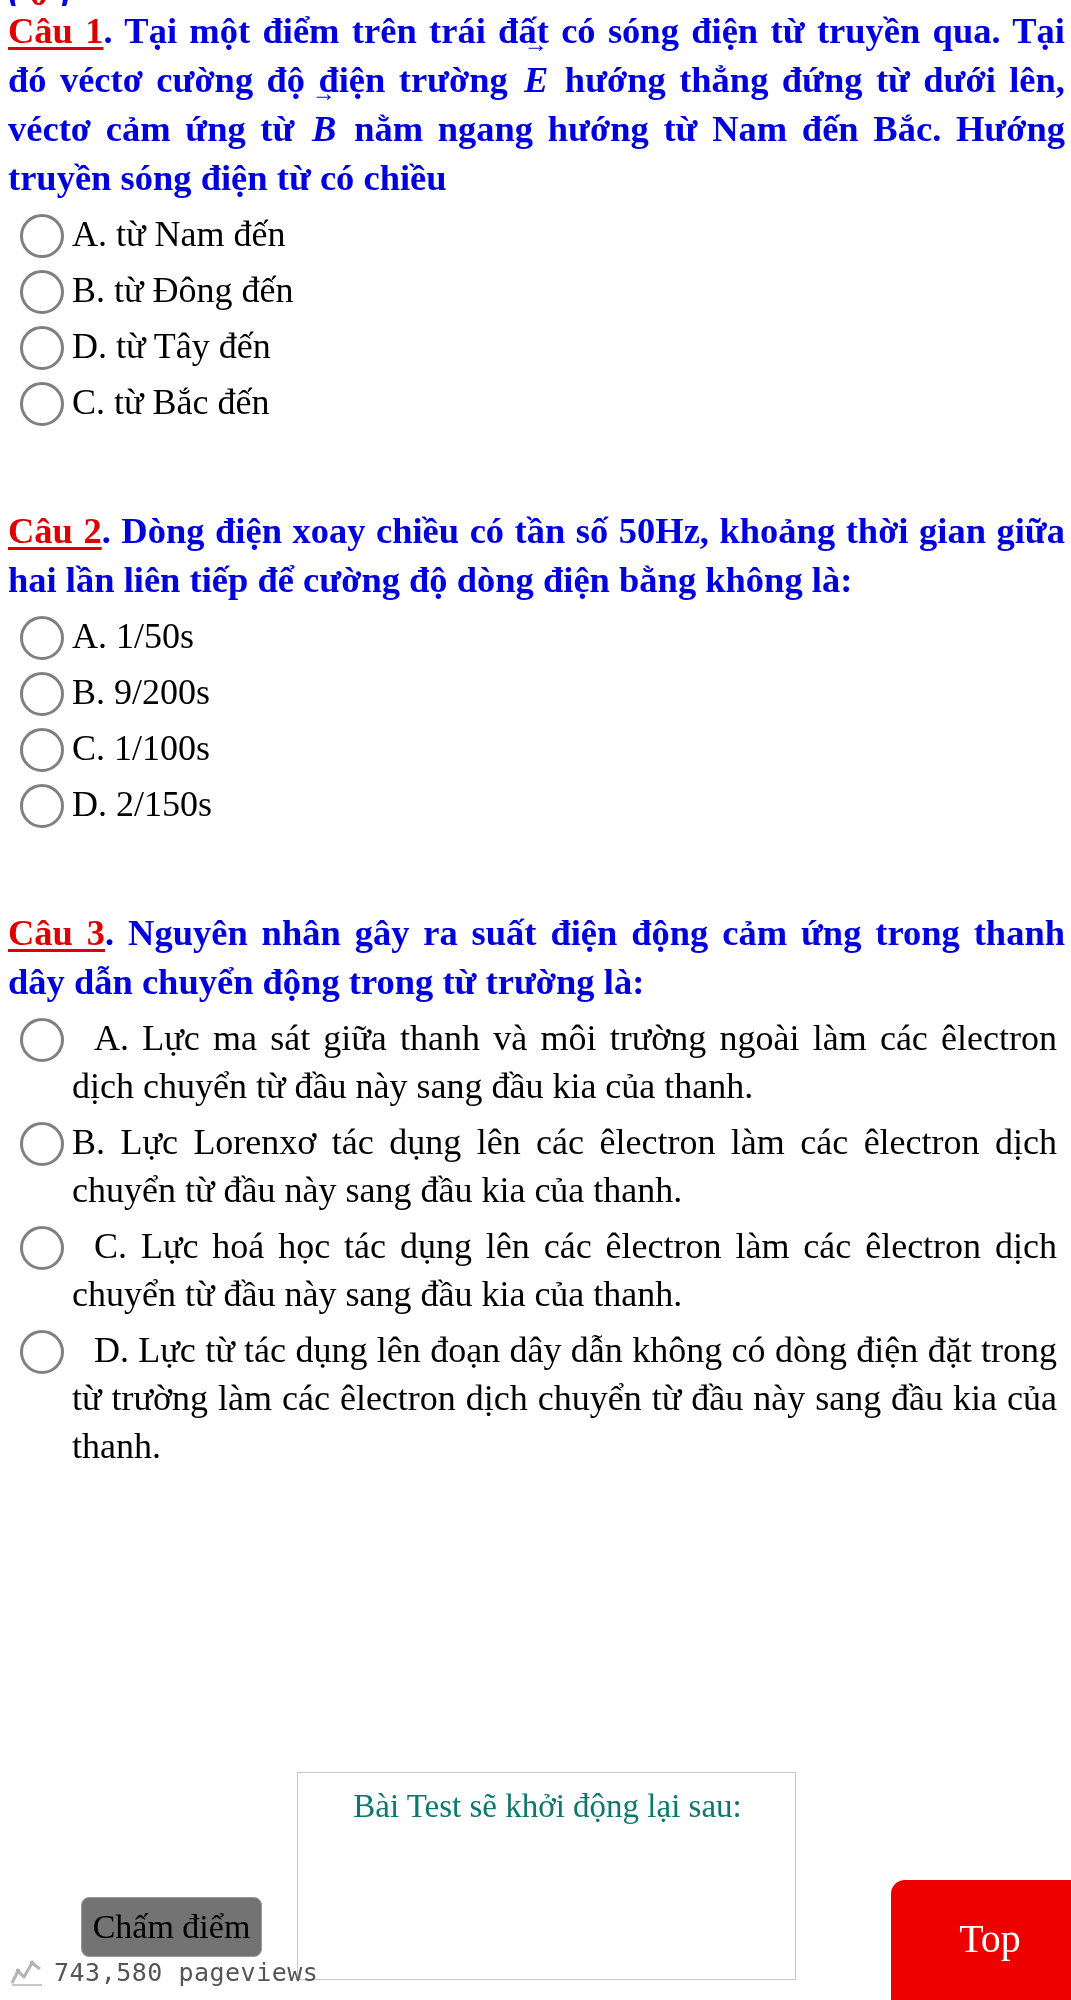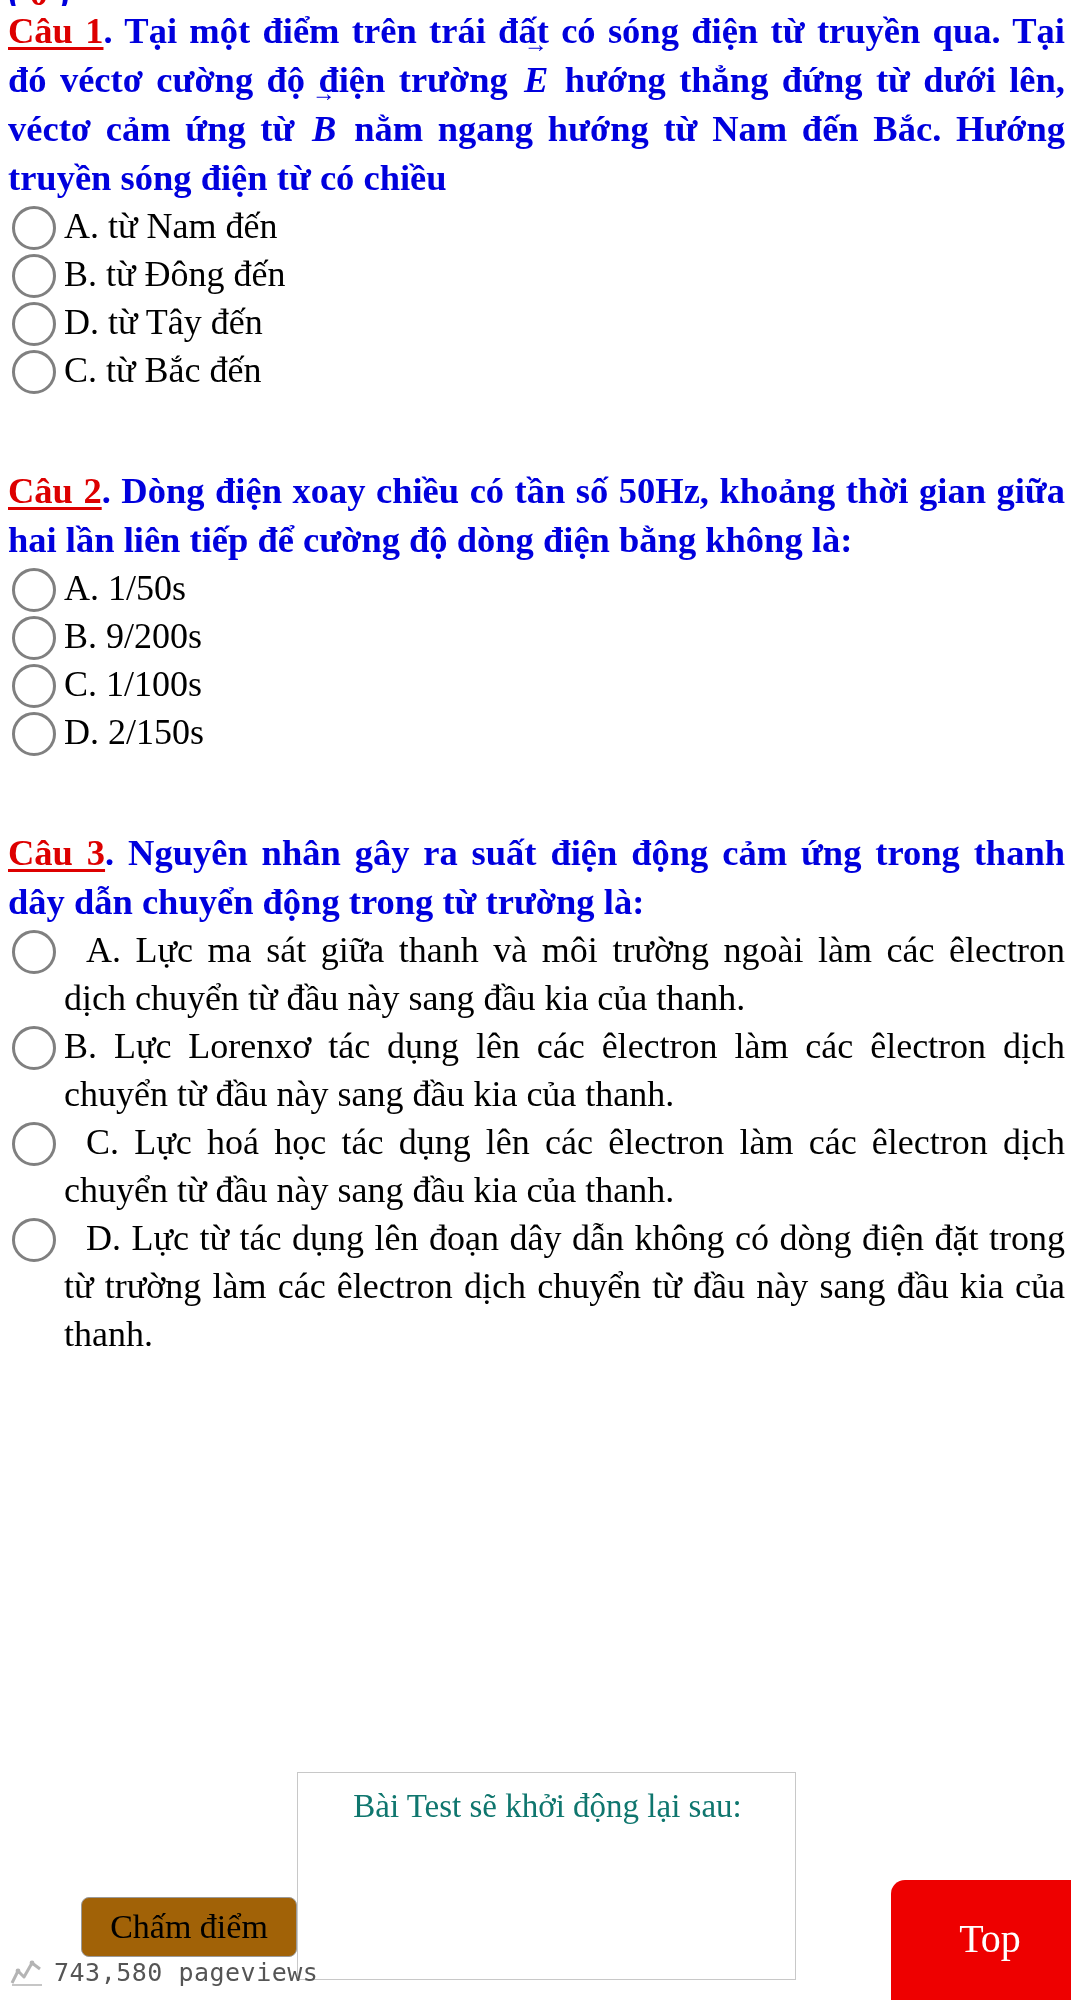--- a/index.html
+++ b/index.html
@@ -80,21 +80,21 @@
     font-style: normal;
     font-weight: normal;
     line-height: 1;
   }
 
   
   .opts { margin: 0; padding: 0; }
   .opt {
     display: flex;
     align-items: flex-start;
-    margin: 0;
+    margin: 8px;
     padding: 0;
   }
   .radio {
     flex: 0 0 auto;
     width: 44px;
     height: 44px;
     border: 3px solid #808080;
     border-radius: 50%;
     background: #ffffff;
     box-sizing: border-box;
@@ -141,23 +141,23 @@
     text-align: center;
     color: #dd1111;
     font-size: 33px;
     line-height: 38px;
     white-space: nowrap;
   }
   .grade-button {
     position: absolute;
     left: 81px;
     top: 1897px;
-    width: 216px;
+    width: 181px;
     height: 60px;
-    background: #a16207;
+    background: #737373;
     border: 1px solid #9a9a9a;
     border-radius: 8px;
     color: #000000;
     font-size: 34px;
     line-height: 58px;
     text-align: center;
     box-sizing: border-box;
     white-space: nowrap;
     z-index: 6;
   }

